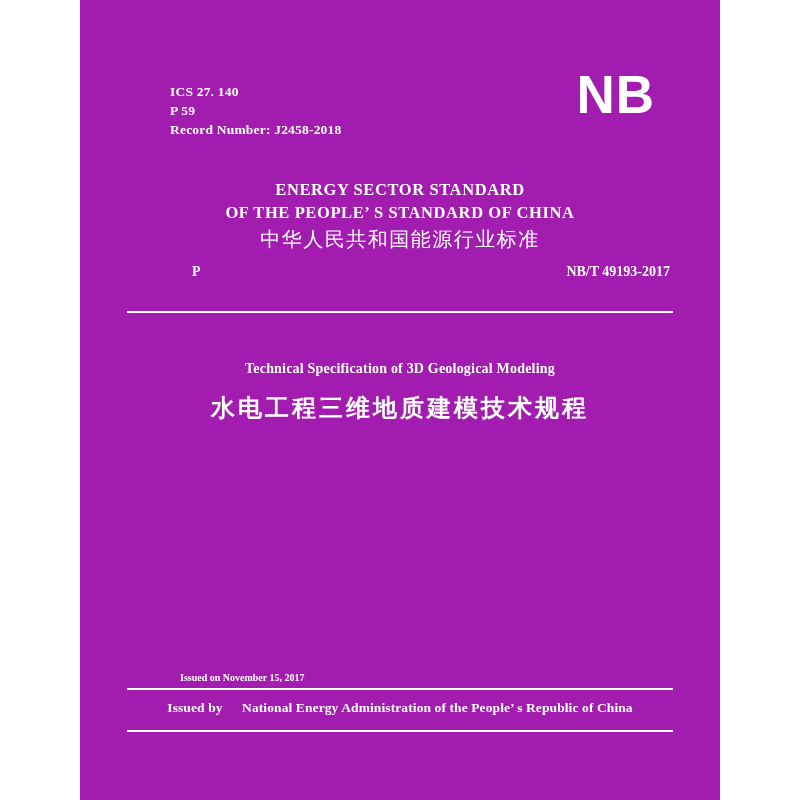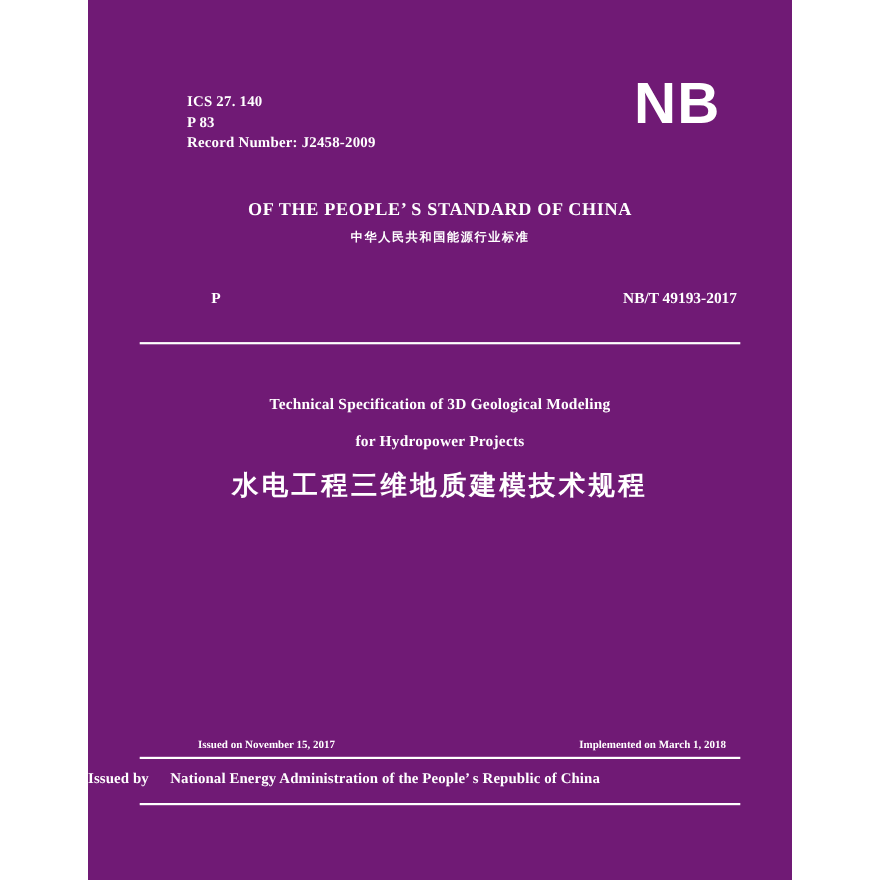--- a/index.html
+++ b/index.html
@@ -12,21 +12,21 @@
     height: 800px;
     overflow: hidden;
     font-family: "Liberation Serif", serif;
   }
   #cover {
     position: absolute;
     left: 80px;
     top: 0;
     width: 640px;
     height: 800px;
-    background: #701a75;
+    background: #a21caf;
     color: #ffffff;
     box-sizing: border-box;
   }
   
   .ident {
     position: absolute;
     left: 90px;
     top: 82px;
     font-weight: bold;
     font-size: 13.5px;
@@ -56,22 +56,22 @@
     text-align: center;
   }
   .agency .en1,
   .agency .en2 {
     font-weight: bold;
     font-size: 16.5px;
     line-height: 23px;
     letter-spacing: 0.6px;
   }
   .agency .cn {
-    font-weight: bold;
-    font-size: 11px;
+    font-weight: normal;
+    font-size: 20px;
     line-height: 30px;
     letter-spacing: 1.5px;
     font-family: "DejaVu Sans", sans-serif;
   }
 
   
   .class-row {
     position: absolute;
     left: 112px;
     right: 50px;
@@ -129,61 +129,60 @@
     font-weight: bold;
     font-size: 10px;
   }
 
   
   .issuer {
     position: absolute;
     left: 0;
     right: 0;
     top: 700px;
-    text-align: left;
+    text-align: center;
     font-weight: bold;
     font-size: 13.5px;
     letter-spacing: 0.1px;
   }
   .issuer .lbl { margin-right: 16px; }
 </style>
 </head>
 <body>
 
 <div id="cover">
 
   <div class="ident">
     <div>ICS 27. 140</div>
-    <div>P 83</div>
-    <div>Record Number: J2458-2009</div>
+    <div>P 59</div>
+    <div>Record Number: J2458-2018</div>
   </div>
 
   <div class="nb-logo">NB</div>
 
   <div class="agency">
+    <div class="en1">ENERGY SECTOR STANDARD</div>
     <div class="en2">OF THE PEOPLE’ S STANDARD OF CHINA</div>
     <div class="cn">中华人民共和国能源行业标准</div>
   </div>
 
   <div class="class-row">
     <span>P</span>
     <span>NB/T 49193-2017</span>
   </div>
 
   <div class="rule top"></div>
 
   <div class="title-block">
     <div class="t-en">Technical Specification of 3D Geological Modeling</div>
-    <div class="t-en">for Hydropower Projects</div>
     <div class="t-cn">水电工程三维地质建模技术规程</div>
   </div>
 
   <div class="dates">
     <span>Issued on November 15, 2017</span>
-    <span>Implemented on March 1, 2018</span>
   </div>
 
   <div class="rule bottom1"></div>
 
   <div class="issuer">
     <span class="lbl">Issued by</span>
     <span>National Energy Administration of the People’ s Republic of China</span>
   </div>
 
   <div class="rule bottom2"></div>

